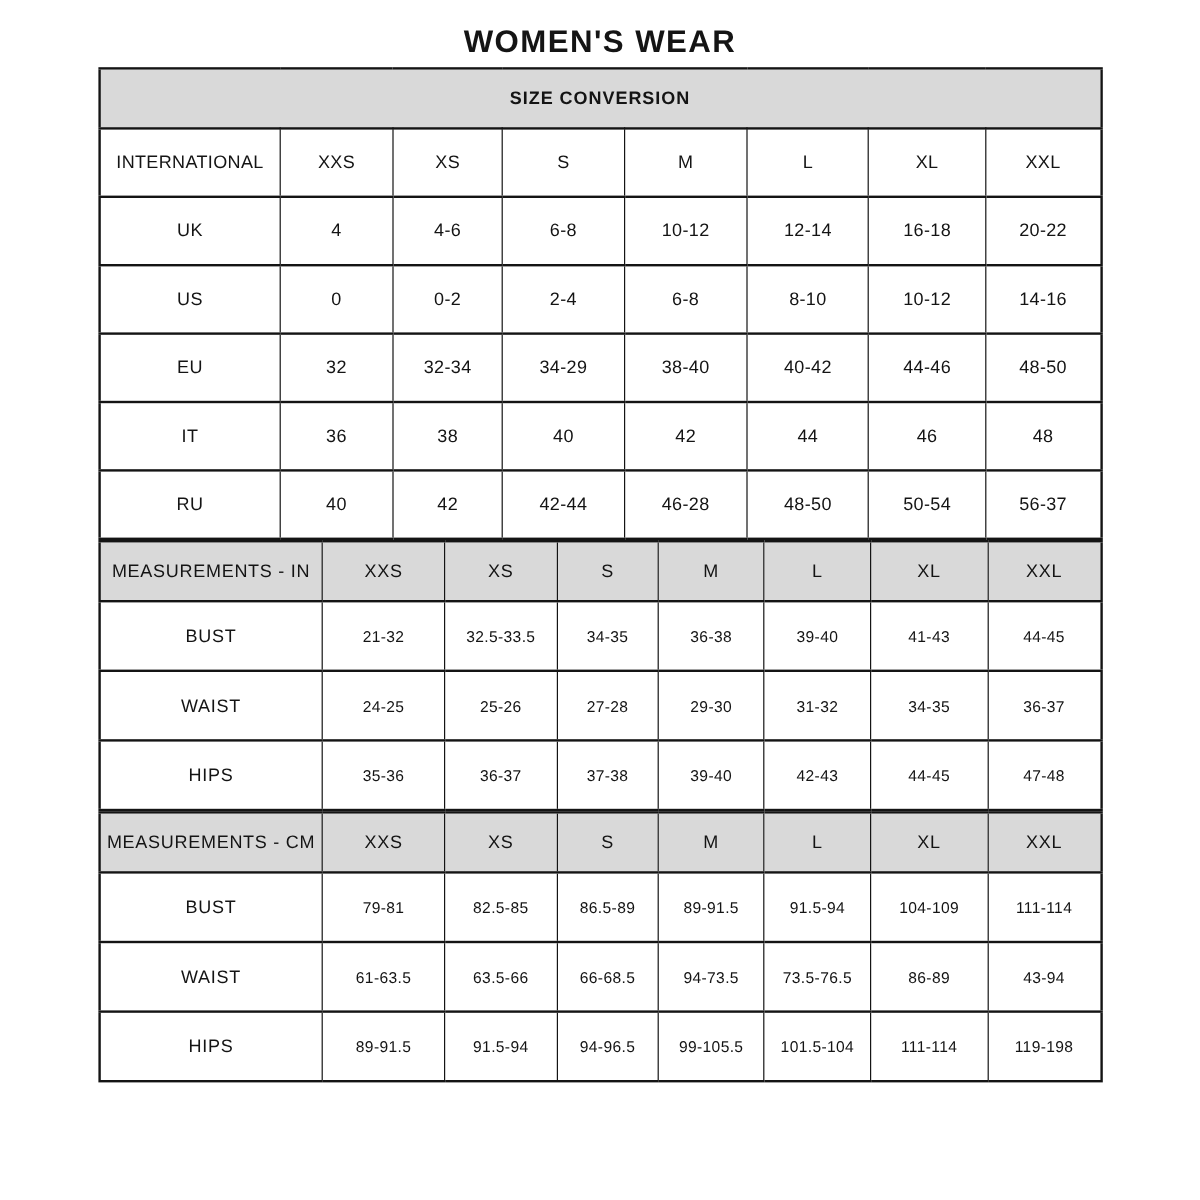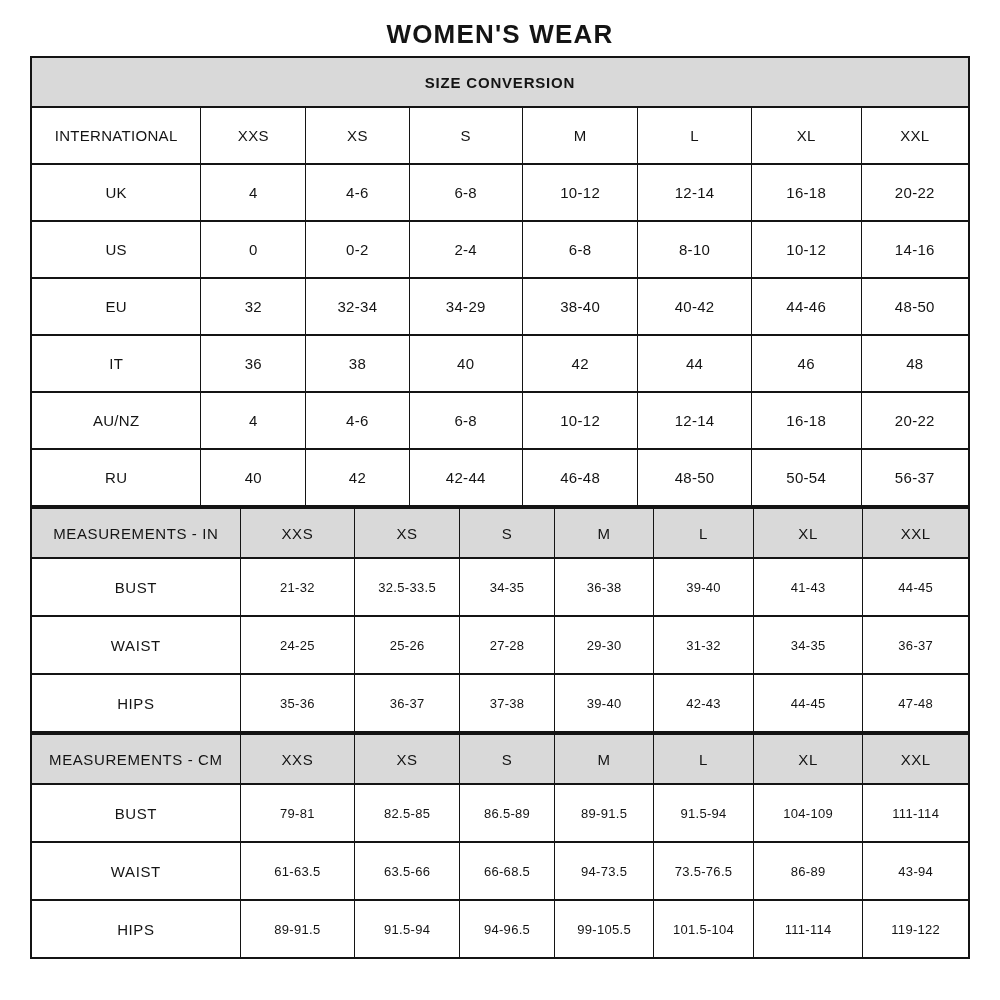--- a/index.html
+++ b/index.html
@@ -8,21 +8,21 @@
     font-family:"Liberation Sans", sans-serif; color:#141414;
     -webkit-font-smoothing:antialiased;
   }
   .page { width:1000px; height:1000px; overflow:hidden; }
   .title {
     height:44px; padding-top:12px;
     display:flex; align-items:center; justify-content:center;
     font-size:26px; font-weight:700; letter-spacing:1.2px;
   }
   table.t {
-    width:940px; margin:0 auto; border-collapse:collapse; table-layout:fixed;
+    width:837px; margin:0 auto; border-collapse:collapse; table-layout:fixed;
     text-align:center; border:2px solid #141414;
   }
   table.t td {
     border:solid #141414; border-width:2px 1px;
     overflow:hidden; white-space:nowrap; letter-spacing:0.3px;
     vertical-align:middle; padding:0;
   }
   
   .t1 td { height:55px; font-size:15px; }
   .t1 tr.hdr td { height:48px; font-weight:700; font-size:15px; letter-spacing:0.8px; background:#d9d9d9; }
@@ -102,35 +102,25 @@
       <td class="lbl">IT</td>
       <td>36</td>
       <td>38</td>
       <td>40</td>
       <td>42</td>
       <td>44</td>
       <td>46</td>
       <td>48</td>
     </tr>
     <tr>
-      <td class="lbl">AU/NZ</td>
-      <td>4</td>
-      <td>4-6</td>
-      <td>6-8</td>
-      <td>10-12</td>
-      <td>12-14</td>
-      <td>16-18</td>
-      <td>20-22</td>
-    </tr>
-    <tr>
       <td class="lbl">RU</td>
       <td>40</td>
       <td>42</td>
       <td>42-44</td>
-      <td>46-48</td>
+      <td>46-28</td>
       <td>48-50</td>
       <td>50-54</td>
       <td>56-37</td>
     </tr>
   </tbody>
     </table>
 
   <table class="t t2">
     <colgroup>
       <col style="width:22.3%">
@@ -229,18 +219,18 @@
       <td>43-94</td>
     </tr>
     <tr>
       <td class="lbl">HIPS</td>
       <td>89-91.5</td>
       <td>91.5-94</td>
       <td>94-96.5</td>
       <td>99-105.5</td>
       <td>101.5-104</td>
       <td>111-114</td>
-      <td>119-122</td>
+      <td>119-198</td>
     </tr>
   </tbody>
     </table>
 
 </div>
 
 </body></html>

